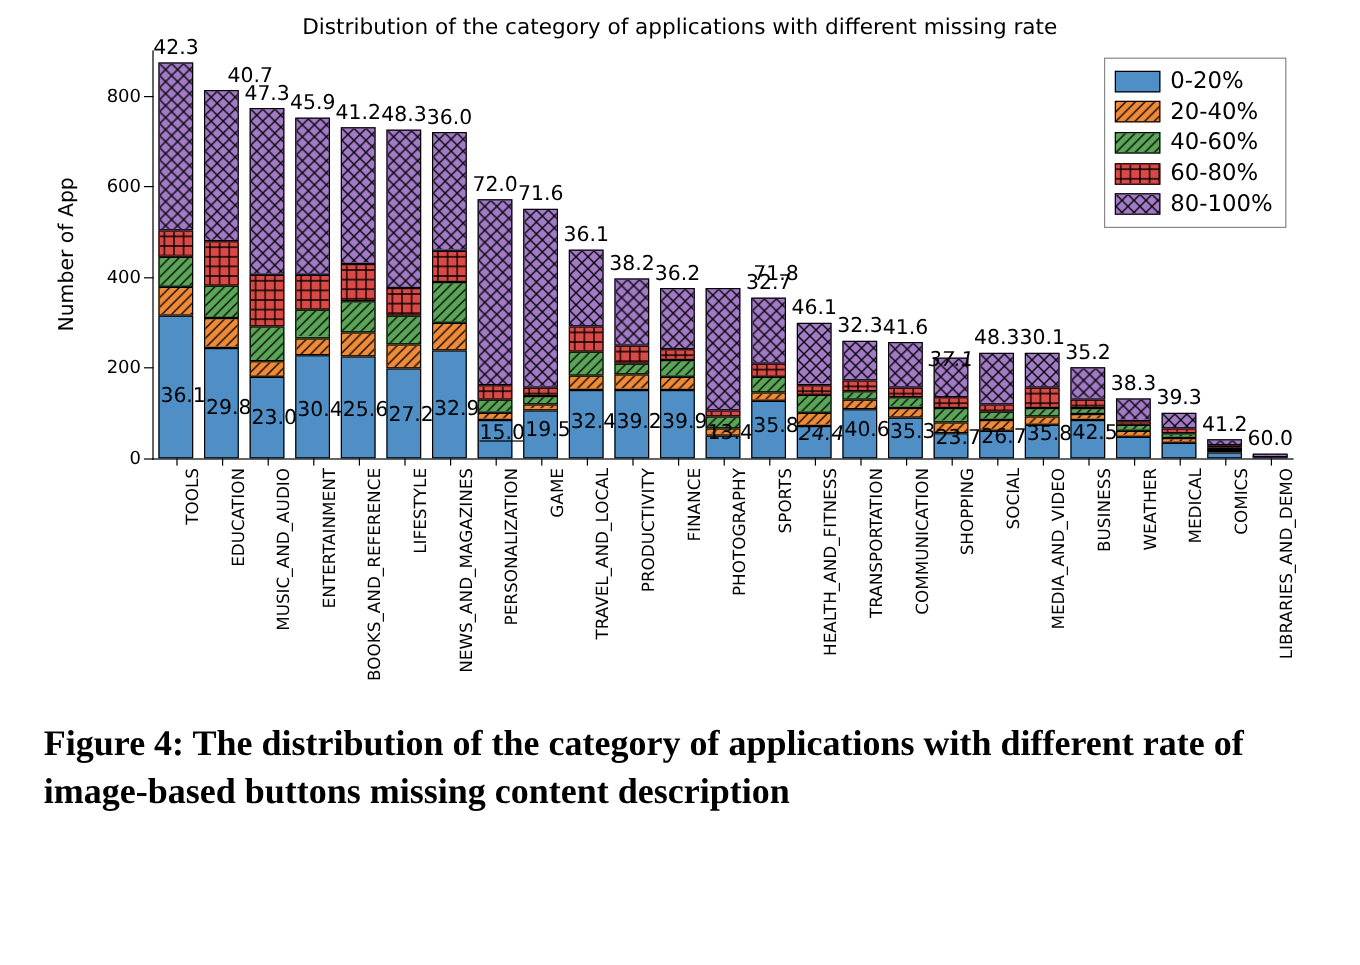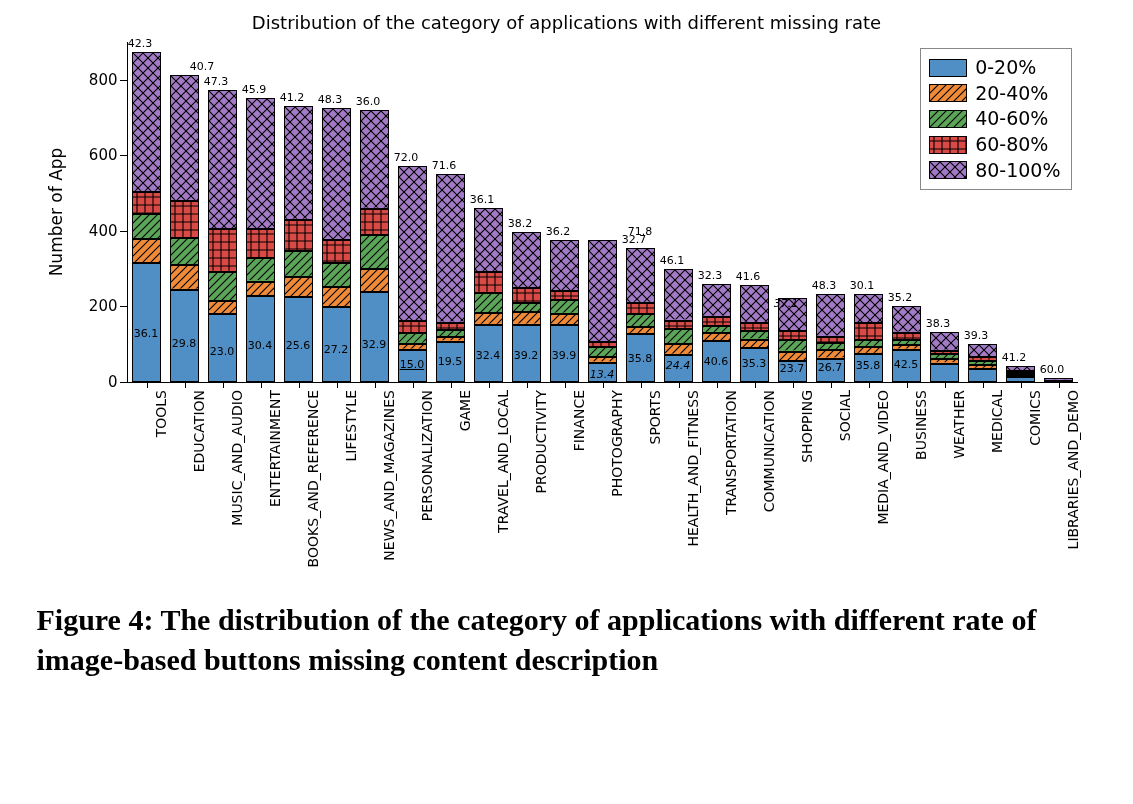--- a/index.html
+++ b/index.html
@@ -80,21 +80,21 @@
     border: 1px solid #000;
   }
   .seg svg {
     position: absolute;
     top: 0; left: 0;
     width: 100%; height: 100%;
     pointer-events: none;
   }
   .top-label, .bottom-label {
     position: absolute;
-    font-size: 11px;
+    font-size: 17px;
     font-family: "DejaVu Sans", Arial, sans-serif;
     white-space: nowrap;
   }
   .top-label {
     left: -4px;
     transform-origin: left bottom;
   }
   .bottom-label {
     left: 2px;
     transform-origin: left bottom;
@@ -541,21 +541,21 @@
               <svg>
                 <rect width="100%" height="100%" fill="url(#hatch-plus-red)"></rect>
               </svg>
             </div>
             <div class="seg" style="bottom: 40.0444px; height: 102px; background: rgb(162, 122, 198);">
               <svg>
                 <rect width="100%" height="100%" fill="url(#hatch-cross-purple)"></rect>
               </svg>
             </div>
             <div class="top-label" style="bottom: 144.044px; margin-left: 44px;">71.8</div>
-            <div class="bottom-label" style="bottom: 1px; font-style: italic;">13.4</div>
+            <div class="bottom-label" style="bottom: 11px;">13.4</div>
           </div>
           <div class="bar-group" style="left: 498.18px; width: 29.64px;">
             <div class="seg" style="bottom: 0px; height: 47.9778px; background: rgb(79, 143, 198);"></div>
             <div class="seg" style="bottom: 47.9778px; height: 6.8px; background: rgb(238, 138, 56);">
               <svg>
                 <rect width="100%" height="100%" fill="url(#hatch-diag-orange)"></rect>
               </svg>
             </div>
             <div class="seg" style="bottom: 54.7778px; height: 13.2222px; background: rgb(90, 165, 88);">
               <svg>

